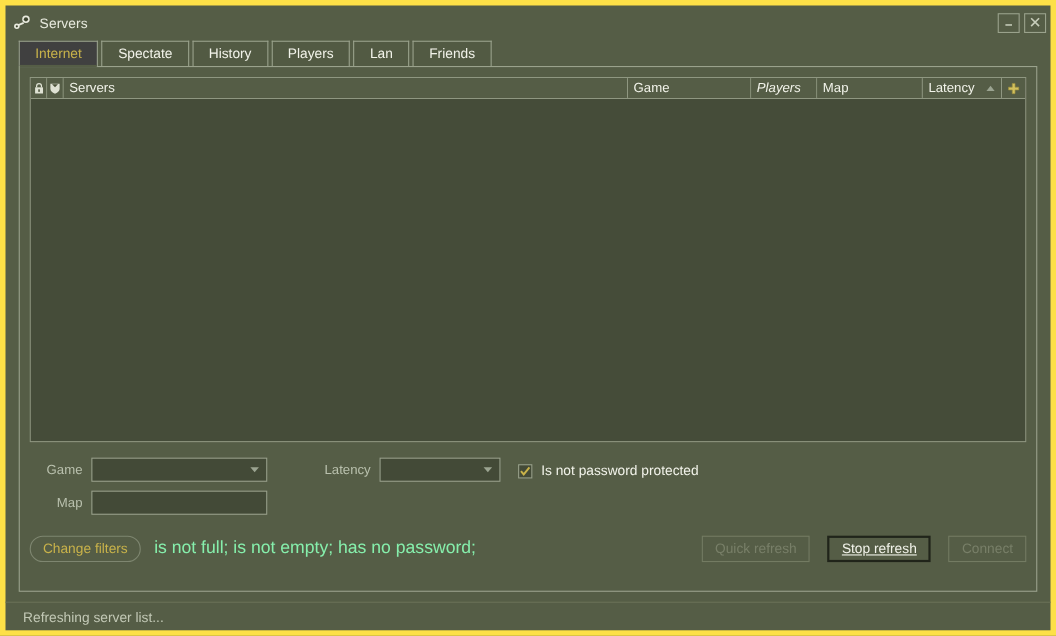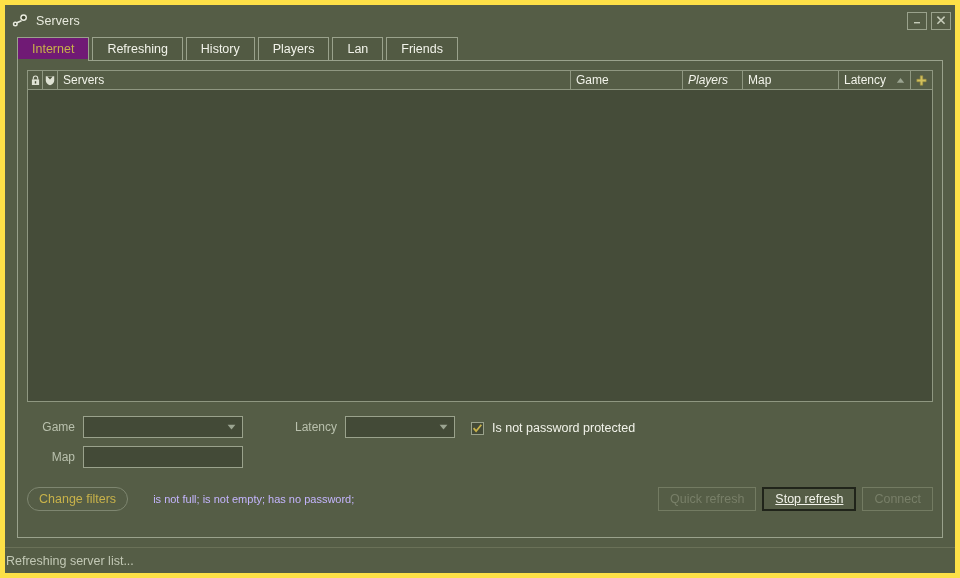--- a/index.html
+++ b/index.html
@@ -88,21 +88,21 @@
     border-bottom: none;
     background: #525a43;
     color: #f2f3ea;
     font-size: 12.5px;
     cursor: pointer;
     user-select: none;
     white-space: nowrap;
   }
   .tab.active {
     color: #c8b24a;
-    background: #701a75;
+    background: #404040;
     position: relative;
   }
   .tab.active::after {
     content: "";
     position: absolute;
     left: 0; right: 0;
     bottom: -1px;
     height: 2px;
     background: #555d46;
   }
@@ -261,36 +261,36 @@
     padding: 0 11px;
     cursor: pointer;
     user-select: none;
     white-space: nowrap;
     line-height: 22px;
   }
   .btn.gold { color: #c8b24a; border-color: #7e8670; border-radius: 12px; }
   .btn.disabled { color: #787f68; border-color: #737b62; cursor: default; }
   .btn.focused { border: 2px solid #20241a; line-height: 20px; text-decoration: underline; }
   #filtersummary {
-    font-size: 11px;
-    color: #c4b5fd;
-    margin-left: 25px;
+    font-size: 16px;
+    color: #86efac;
+    margin-left: 12px;
     flex: 1 1 auto;
     white-space: nowrap;
     overflow: hidden;
   }
-  #rightbtns { display: flex; align-items: flex-end; gap: 6px; }
+  #rightbtns { display: flex; align-items: flex-end; gap: 16px; }
 
   
   #statusbar {
     flex: 0 0 26px;
     height: 26px;
     display: flex;
     align-items: center;
-    padding-left: 1px;
+    padding-left: 16px;
     box-sizing: border-box;
     border-top: 1px solid #6a7158;
     margin-top: 9px;
   }
   #statustext { font-size: 12.5px; color: #c2c8b5; }
 </style>
 </head>
 <body>
 
 <div id="window">
@@ -311,21 +311,21 @@
     </div>
     <div class="wbtn">
       <svg width="12" height="14" viewBox="0 0 12 14">
         <path d="M2.4 3.6 L9.6 10.8 M9.6 3.6 L2.4 10.8" stroke="#c6ccba" stroke-width="1.5" fill="none"></path>
       </svg>
     </div>
   </div>
 
   <div id="tabstrip">
     <div class="tab active">Internet</div>
-    <div class="tab">Refreshing</div>
+    <div class="tab">Spectate</div>
     <div class="tab">History</div>
     <div class="tab">Players</div>
     <div class="tab">Lan</div>
     <div class="tab">Friends</div>
   </div>
 
   <div id="content">
 
     <div id="listwrap">
       <div id="colheader">

